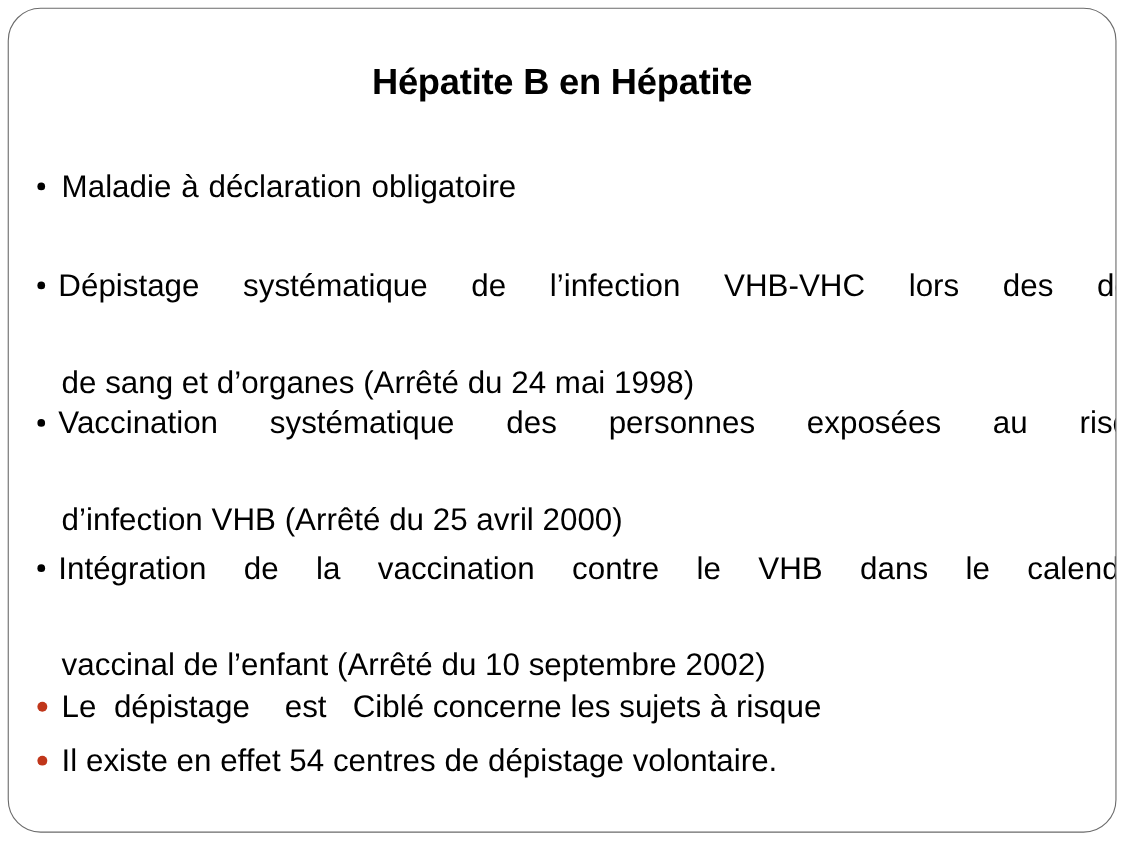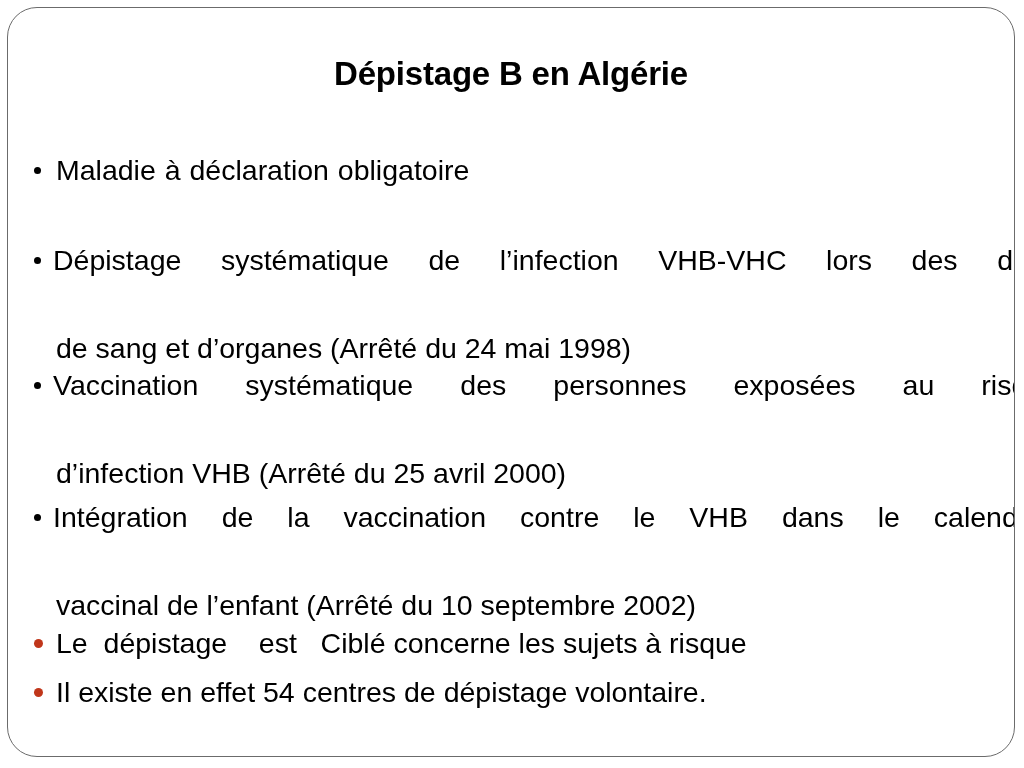--- a/index.html
+++ b/index.html
@@ -121,21 +121,21 @@
   
   .ws-wide  { word-spacing: 3.5px; }
   .ws-wider { word-spacing: 5px; }
   .ws-gap   { word-spacing: 1px; }
 </style>
 </head>
 <body>
 
 <div class="slide">
 
-  <div class="title">Dépistage B en Algérie</div>
+  <div class="title">Hépatite B en Hépatite</div>
 
   <div class="body">
 
     <div class="para p1">
       <span class="marker"><i class="dot-black" style="background: rgb(0, 0, 0);"></i></span>
       <span class="txt ws-gap">Maladie à déclaration obligatoire</span>
     </div>
 
     <div class="para p2">
       <span class="marker"><i class="dot-black" style="background: rgb(0, 0, 0);"></i></span>

